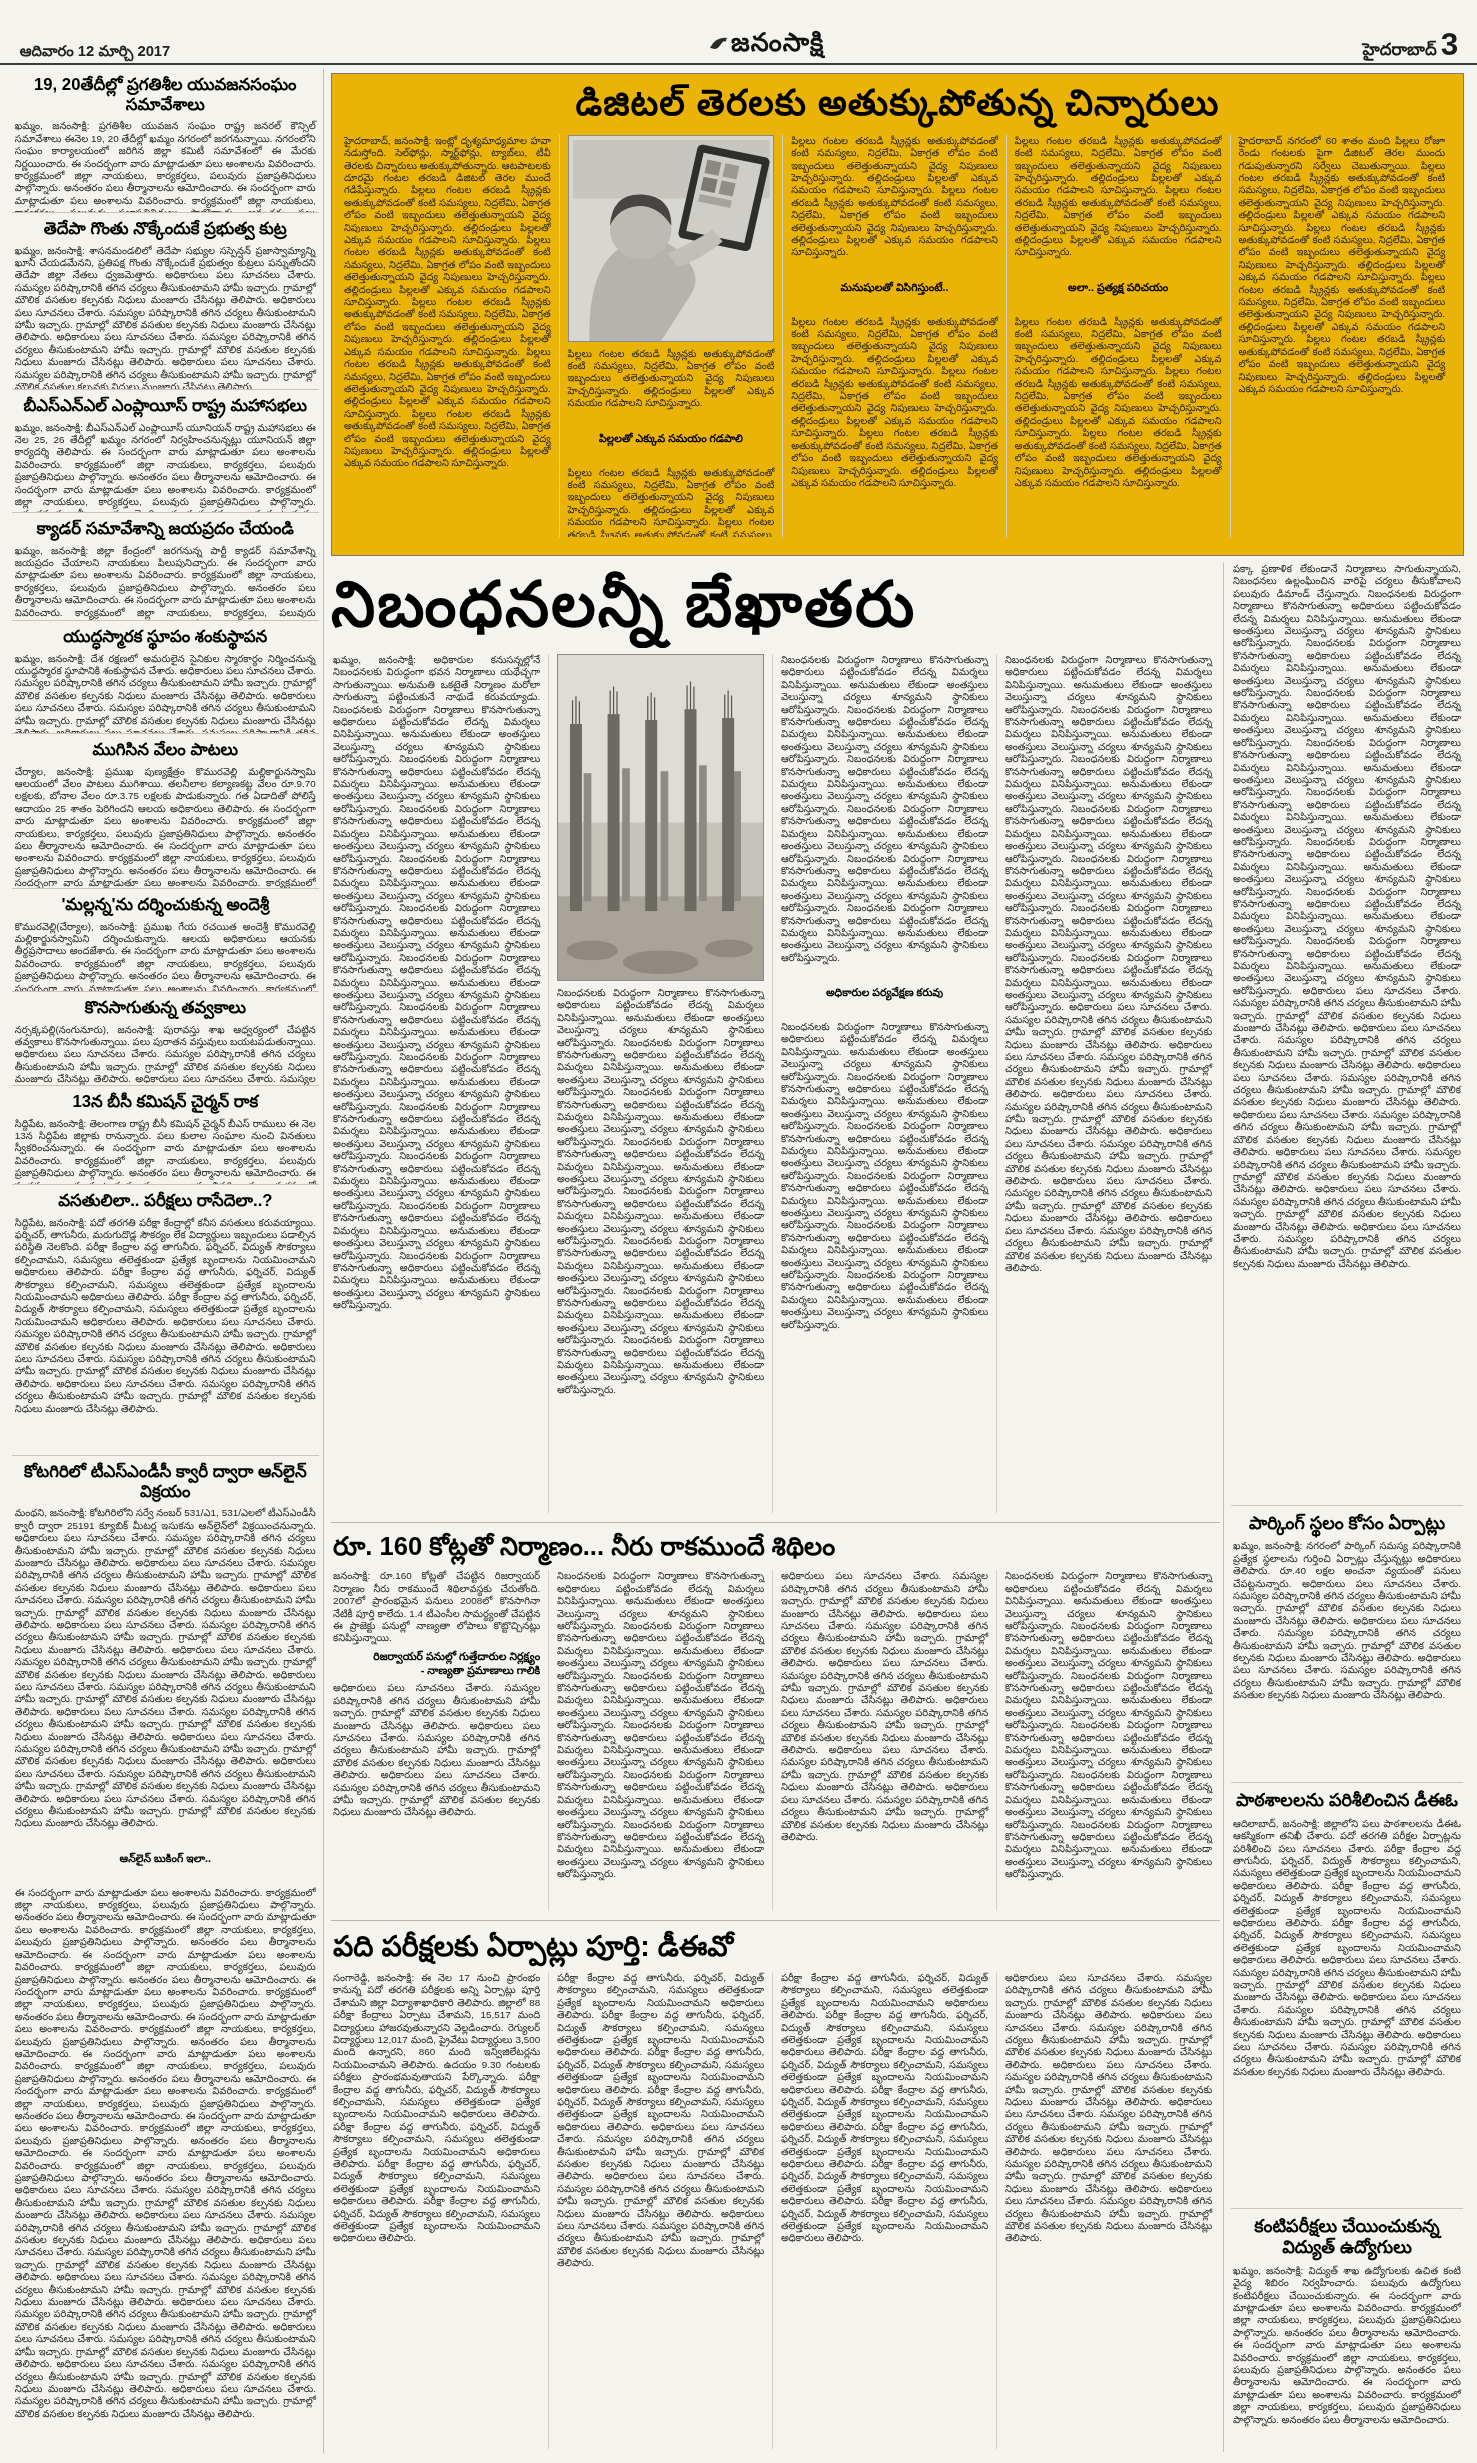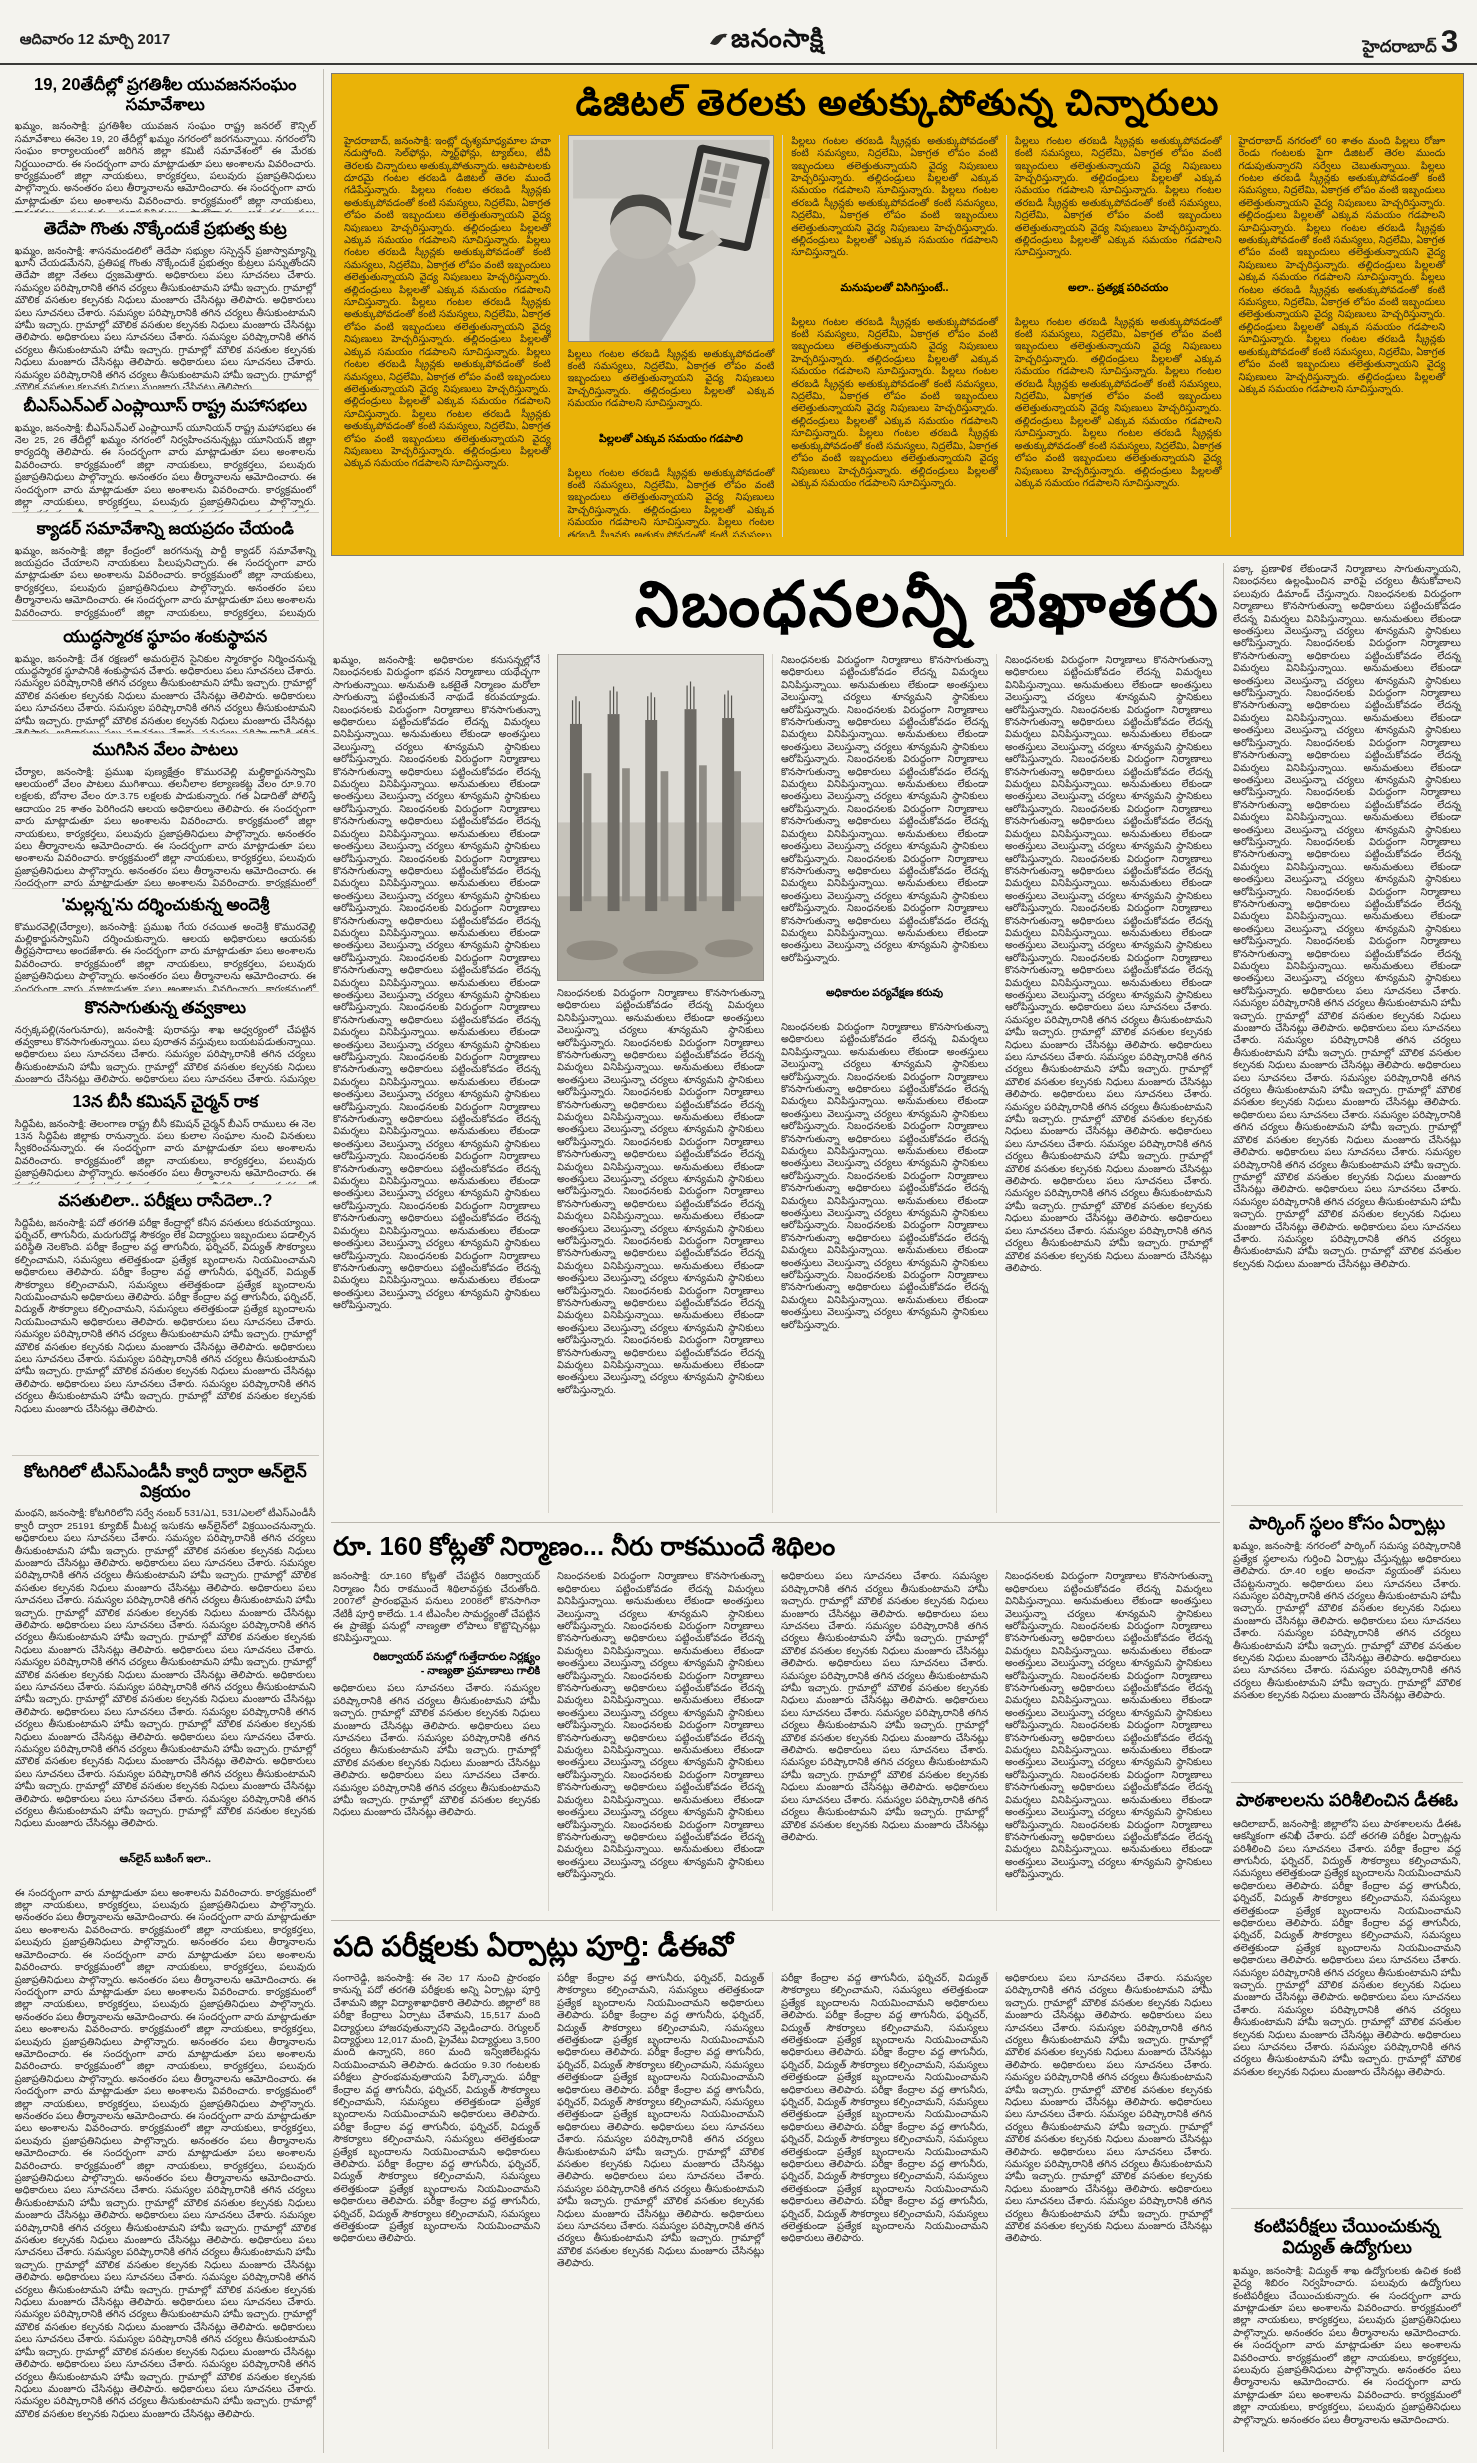--- a/index.html
+++ b/index.html
@@ -1,20 +1,20 @@
 <!DOCTYPE html>
 <html><head>
 <meta charset="utf-8">
 <style>
   *{margin:0;padding:0;box-sizing:border-box}
   html,body{width:1478px;height:2464px}
   body{position:relative;background:#f4f3ee;color:#1b1b1b;font-family:"Liberation Sans","DejaVu Sans",sans-serif;overflow:hidden}
 
   
-  #header{position:absolute;top:19.7px;left:0;right:0;height:45px;border-bottom:2px solid #3a3a38;display:flex;align-items:center;justify-content:space-between;padding:0 19.7px}
+  #header{position:absolute;top:19.7px;left:0;right:0;height:45px;border-bottom:2px solid #3a3a38;display:flex;align-items:flex-end;justify-content:space-between;padding:0 19.7px}
   .hdr-date{font-size:14.8px;font-weight:bold;color:#222}
   .masthead{display:flex;align-items:center;gap:1px}
   .masthead-text{font-size:25.6px;font-weight:bold;color:#111;letter-spacing:1px}
   .hdr-right{display:flex;align-items:baseline;gap:4px}
   .hdr-city{font-size:16.7px;font-weight:bold}
   .hdr-page{font-size:31.5px;font-weight:bold}
 
   
   .bodytext{font-size:9.9px;line-height:12.4px;text-align:justify;color:#262626}
   .sub{font-weight:bold;text-align:center;font-size:10.8px;line-height:12.8px;margin:22px 0;color:#000}
@@ -35,21 +35,21 @@
   .digital-headline{font-size:36px;line-height:45px;font-weight:bold;text-align:center;color:#000;margin-bottom:9.9px;letter-spacing:1px}
   .cols{display:flex}
   .ccol{flex:1;padding:0 7.9px;border-left:1px solid #d6d2c9;overflow:hidden}
   .ccol:first-child{border-left:none;padding-left:2px}
   #digitalbox .cols{height:402px}
 
   
   .photo{width:100%;border:1px solid #8d8a84;background:#d9d7d1;margin:0 0 5.9px;display:block}
 
   
-  #bekha-h{position:absolute;left:331px;top:563px;width:889px;height:85px;font-size:63px;line-height:83px;font-weight:bold;text-align:right;color:#000;letter-spacing:2px;overflow:hidden}
+  #bekha-h{position:absolute;left:331px;top:563px;width:889px;height:85px;font-size:63px;line-height:83px;font-weight:bold;text-align:left;color:#000;letter-spacing:2px;overflow:hidden}
   #bekha-body{position:absolute;left:331px;top:654px;width:889px;height:859px}
   #bekha-body .cols{height:859px}
 
   
   #res{position:absolute;left:331px;top:1529px;width:889px;height:386px}
   .res-h{font-size:25.6px;line-height:31.5px;font-weight:bold;color:#000;margin:2px 0 7.9px 2px}
   #res .cols{height:341px}
 
   
   #exam{position:absolute;left:331px;top:1927px;width:889px;height:526px}

